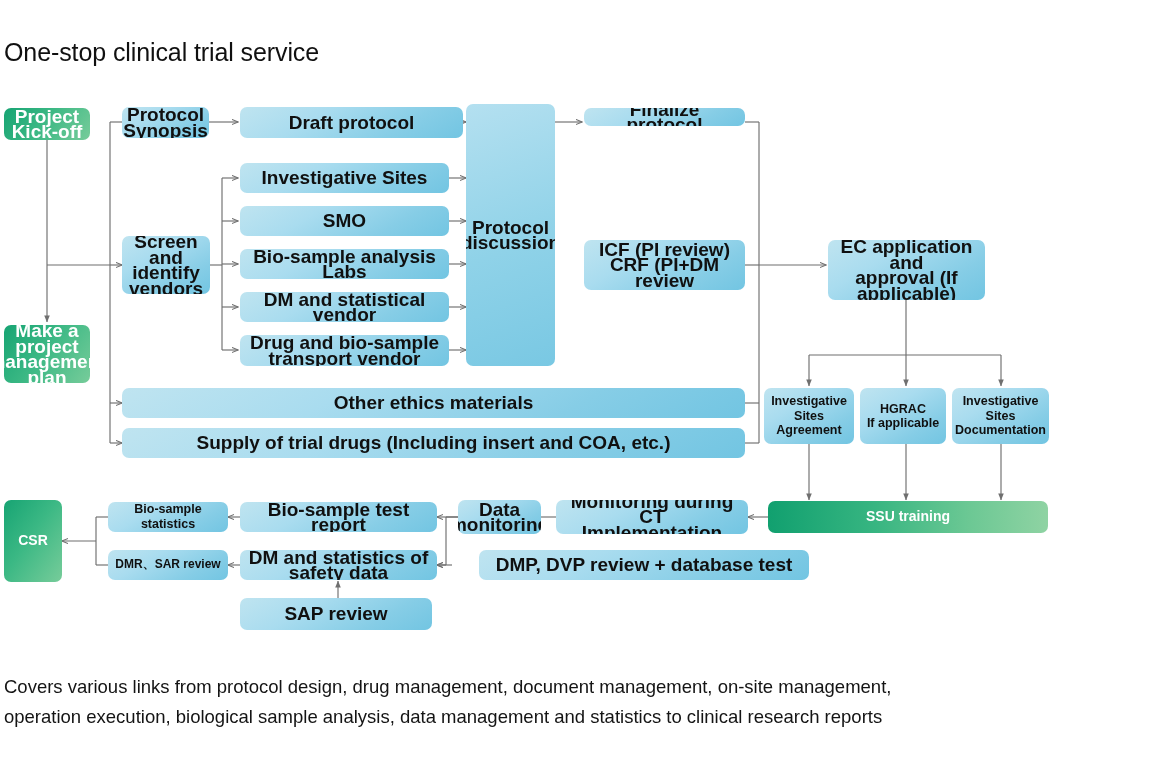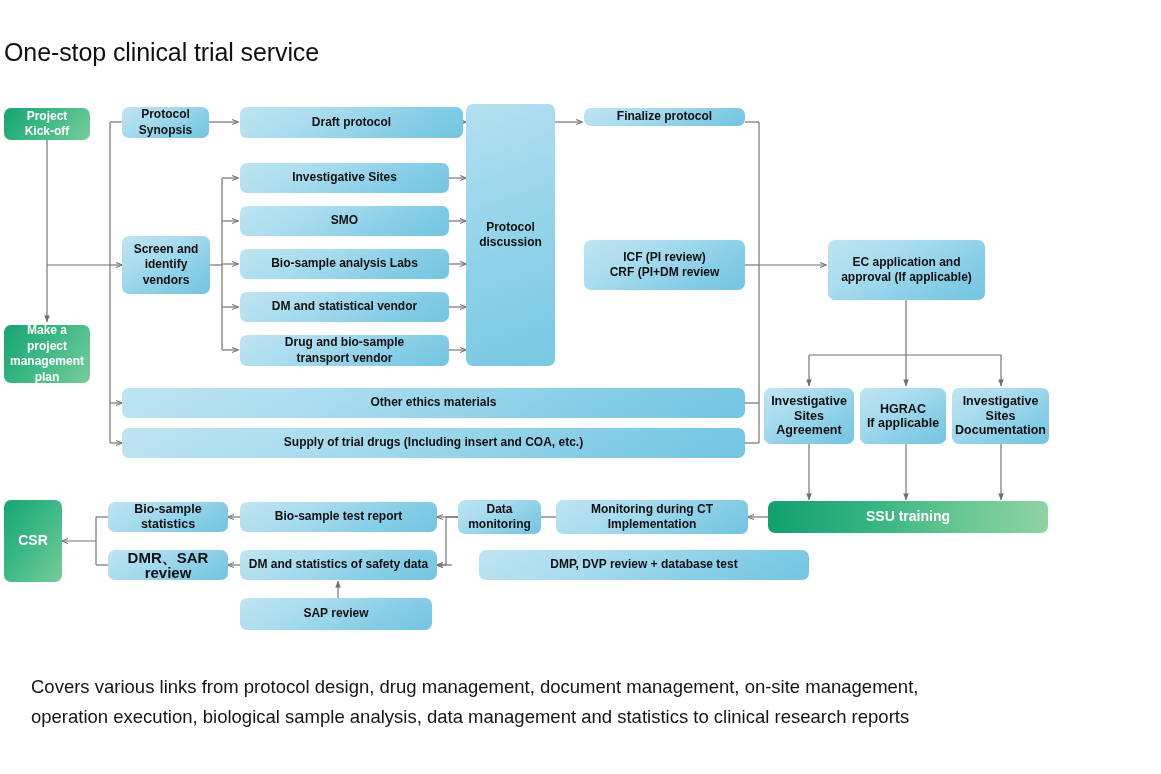--- a/index.html
+++ b/index.html
@@ -30,21 +30,20 @@
     white-space: nowrap;
   }
   #caption {
     position: absolute;
     left: 4px;
     top: 672px;
     width: 1120px;
     font-size: 18.5px;
     line-height: 30px;
     color: #141414;
-    margin-left: 27px;
   }
   #caption div { white-space: nowrap; }
 
   
   #wires {
     position: absolute;
     left: 0;
     top: 0;
     width: 1161px;
     height: 774px;
@@ -52,21 +51,21 @@
   }
 
   .node {
     position: absolute;
     box-sizing: border-box;
     border-radius: 7px;
     display: flex;
     align-items: center;
     justify-content: center;
     text-align: center;
-    font-size: 12px;
+    font-size: 19px;
     font-weight: bold;
     line-height: 15.5px;
     color: #121212;
     padding: 2px 6px;
     overflow: hidden;
   }
   .node.blue {
     background: linear-gradient(150deg, #bfe4f0 0%, #a9dcef 34%, #86cde6 72%, #72c5e2 100%);
     color: #101010;
   }
@@ -318,21 +317,21 @@
     </span>
   </div>
 
   <div class="node blue" style="left:556px; top:500px; width:192px; height:34px;">
     <span class="lbl">
       <span>Monitoring during CT</span><br>
       <span>Implementation</span>
     </span>
   </div>
 
-  <div class="node blue" style="left:108px; top:550px; width:120px; height:30px; font-size:15px;">
+  <div class="node blue" style="left:108px; top:550px; width:120px; height:30px; font-size:12px;">
     <span class="lbl">DMR、SAR review</span>
   </div>
 
   <div class="node blue" style="left:240px; top:550px; width:197px; height:30px;">
     <span class="lbl">DM and statistics of safety data</span>
   </div>
 
   <div class="node blue" style="left:452px; top:550px; width:330px; height:30px;margin-left:27px;">
     <span class="lbl">DMP, DVP review + database test</span>
   </div>

